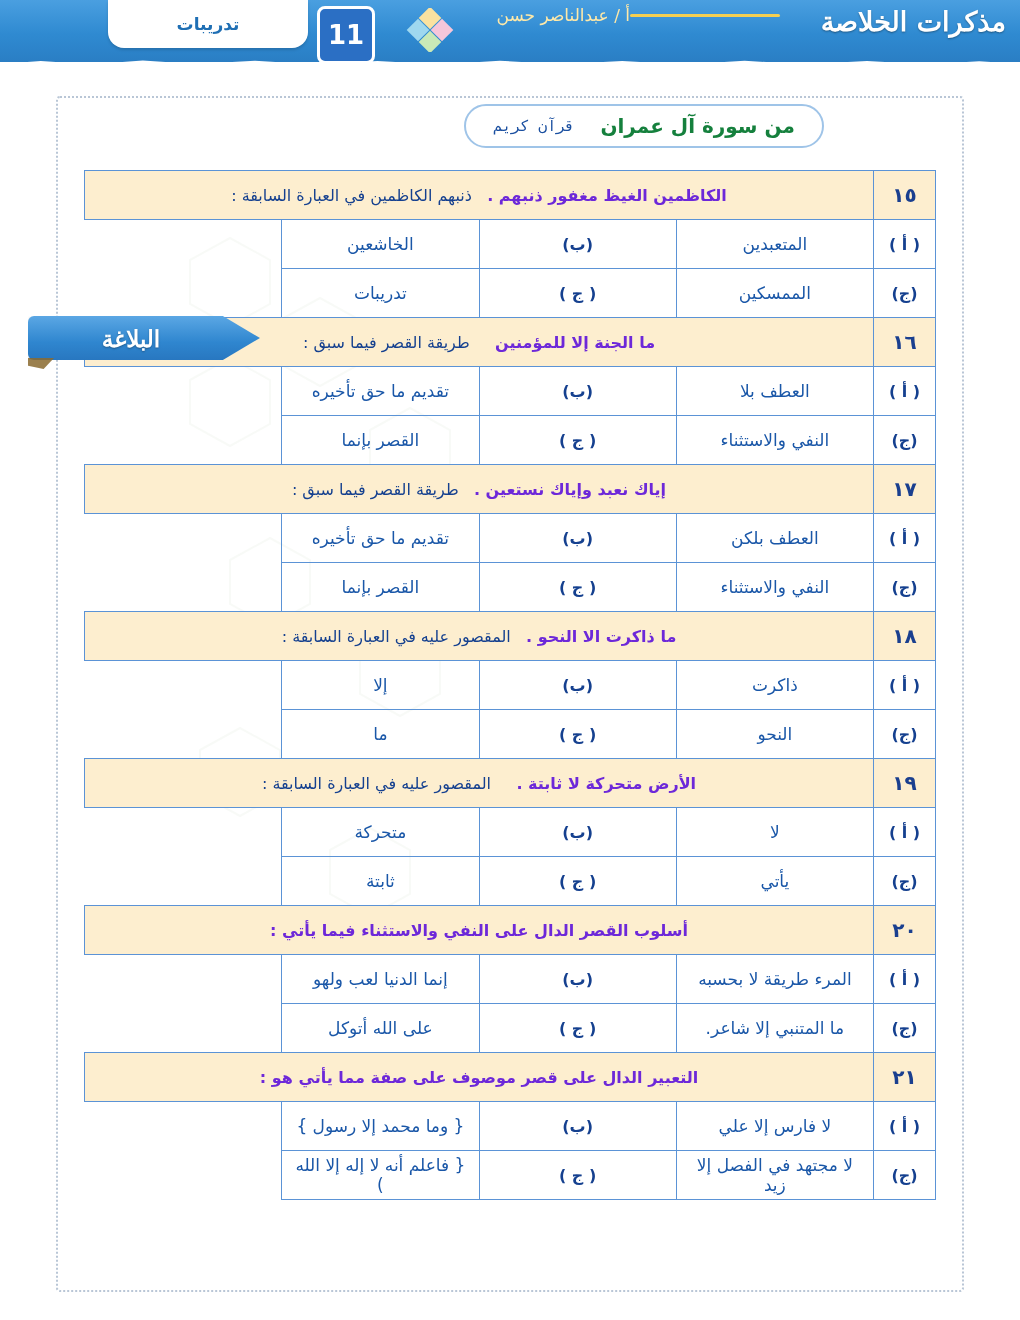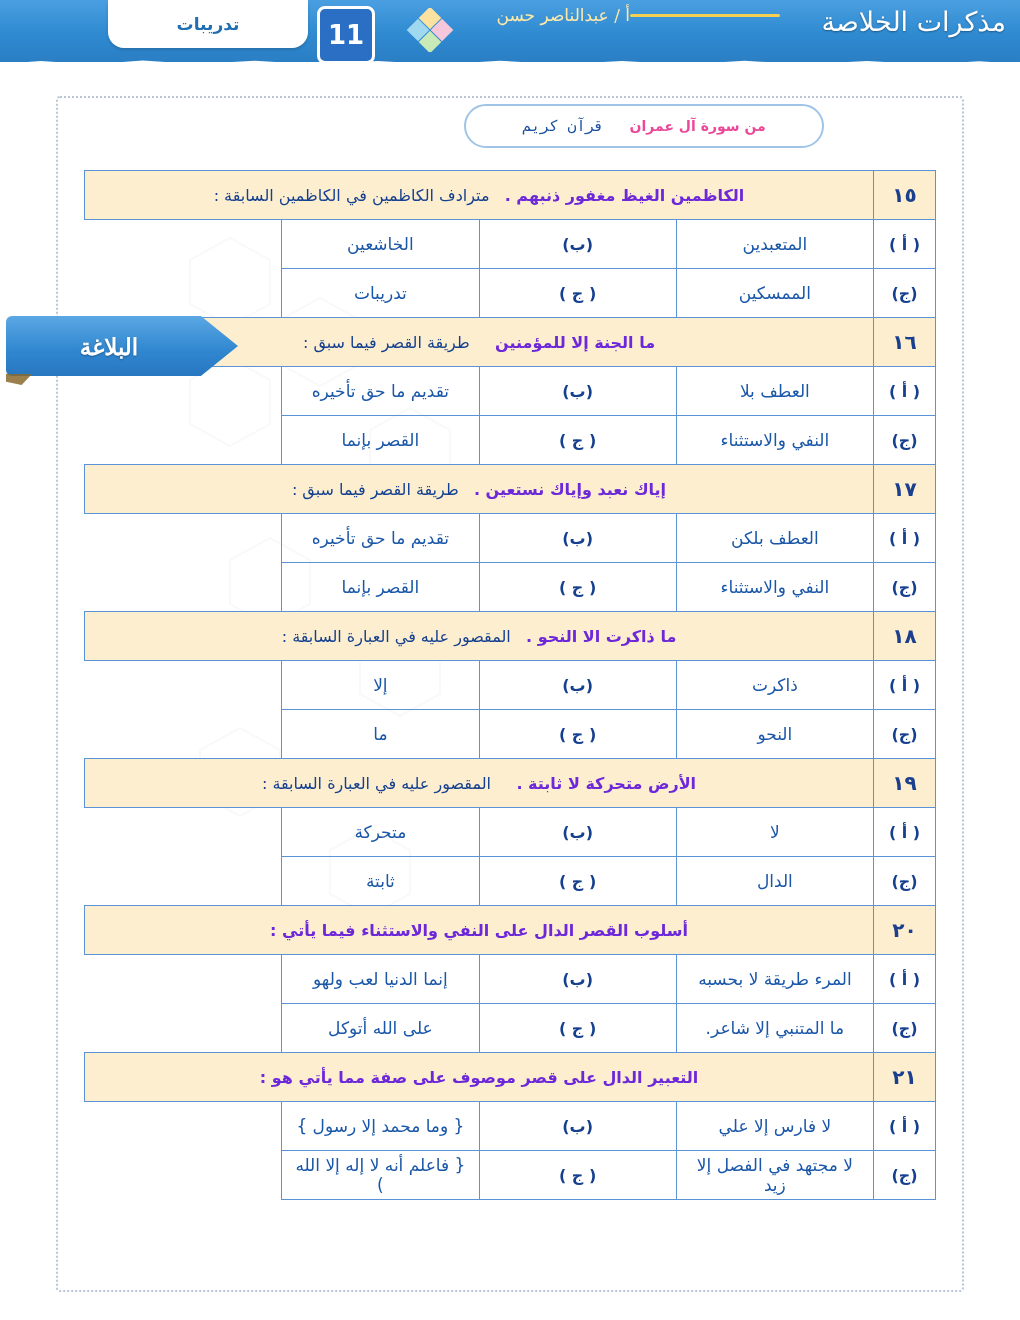--- a/index.html
+++ b/index.html
@@ -29,21 +29,21 @@
     left: 0; right: 0; bottom: -10px;
     height: 20px;
     background: #fff;
     clip-path: polygon(0 60%, 4% 45%, 9% 62%, 14% 42%, 19% 60%, 25% 44%, 31% 62%, 37% 45%, 43% 62%, 49% 44%, 55% 61%, 61% 45%, 67% 62%, 73% 44%, 79% 61%, 85% 45%, 91% 62%, 96% 46%, 100% 60%, 100% 100%, 0 100%);
   }
   .brand {
     position: absolute;
     top: 6px; right: 14px;
     color: #ffffff;
     font-size: 27px;
-    font-weight: normal;
+    font-weight: bold;
     letter-spacing: 1px;
     text-shadow: 0 1px 2px rgba(0,0,0,.35);
     font-family: "DejaVu Serif", "Liberation Serif", serif;
   }
   .teacher-wrap {
     position: absolute;
     top: 5px; right: 230px;
     display: flex; align-items: center;
   }
   .teacher-line {
@@ -103,22 +103,22 @@
     top: 104px; right: 196px;
     width: 360px; height: 44px;
     background: #ffffff;
     border: 2px solid #9fc4e8;
     border-radius: 22px;
     display: flex; align-items: center; justify-content: center;
     gap: 26px;
     z-index: 5;
   }
   .title-pill .t-main {
-    color: #ec4899;
-    font-size: 14px;
+    color: #15803d;
+    font-size: 20px;
     font-weight: bold;
   }
   .title-pill .t-sub {
     color: #1a4fa0;
     font-size: 15px;
     font-family: Liberation Mono, monospace;
   }
 
   
   table.quiz {
@@ -163,22 +163,22 @@
     color: #1a57a8;
     font-size: 17px;
     font-weight: normal;
   }
   .c-opt.right-col { width: 406px; }
   .c-opt.left-col  { width: 324px; }
 
   
   .ribbon {
     position: absolute;
-    top: 316px; right: 782px;
-    width: 232px; height: 60px;
+    top: 316px; right: 760px;
+    width: 232px; height: 44px;
     z-index: 8;
   }
   .ribbon .body {
     position: absolute; inset: 0;
     background: linear-gradient(180deg, #5ba7e4 0%, #2f86cf 60%, #2877c0 100%);
     border-radius: 6px 0 0 6px;
     clip-path: polygon(0 0, 84% 0, 100% 50%, 84% 100%, 0 100%);
     display: flex; align-items: center; justify-content: center;
     box-shadow: 0 2px 4px rgba(0,0,0,.2);
   }
@@ -263,21 +263,21 @@
   </div>
 
   <table class="quiz">
     <tbody>
 
       <tr>
         <td class="c-num">١٥</td>
         <td class="c-q" colspan="4">
           <span class="em">الكاظمين الغيظ مغفور ذنبهم .</span>
           &nbsp;
-          <span class="stem">مترادف الكاظمين في الكاظمين السابقة :</span>
+          <span class="stem">ذنبهم الكاظمين في العبارة السابقة :</span>
         </td>
       </tr>
       <tr>
         <td class="c-lab">( أ )</td>
         <td class="c-opt right-col">المتعبدين</td>
         <td class="c-lab">(ب)</td>
         <td class="c-opt left-col">الخاشعين</td>
       </tr>
       <tr>
         <td class="c-lab">(ج)</td>
@@ -358,21 +358,21 @@
         </td>
       </tr>
       <tr>
         <td class="c-lab">( أ )</td>
         <td class="c-opt right-col">لا</td>
         <td class="c-lab">(ب)</td>
         <td class="c-opt left-col">متحركة</td>
       </tr>
       <tr>
         <td class="c-lab">(ج)</td>
-        <td class="c-opt right-col">الدال</td>
+        <td class="c-opt right-col">يأتي</td>
         <td class="c-lab">( ج )</td>
         <td class="c-opt left-col">ثابتة</td>
       </tr>
 
       <tr>
         <td class="c-num">٢٠</td>
         <td class="c-q" colspan="4">
           <span class="em">أسلوب القصر الدال على النفي والاستثناء فيما يأتي :</span>
           <span class="stem"></span>
         </td>

